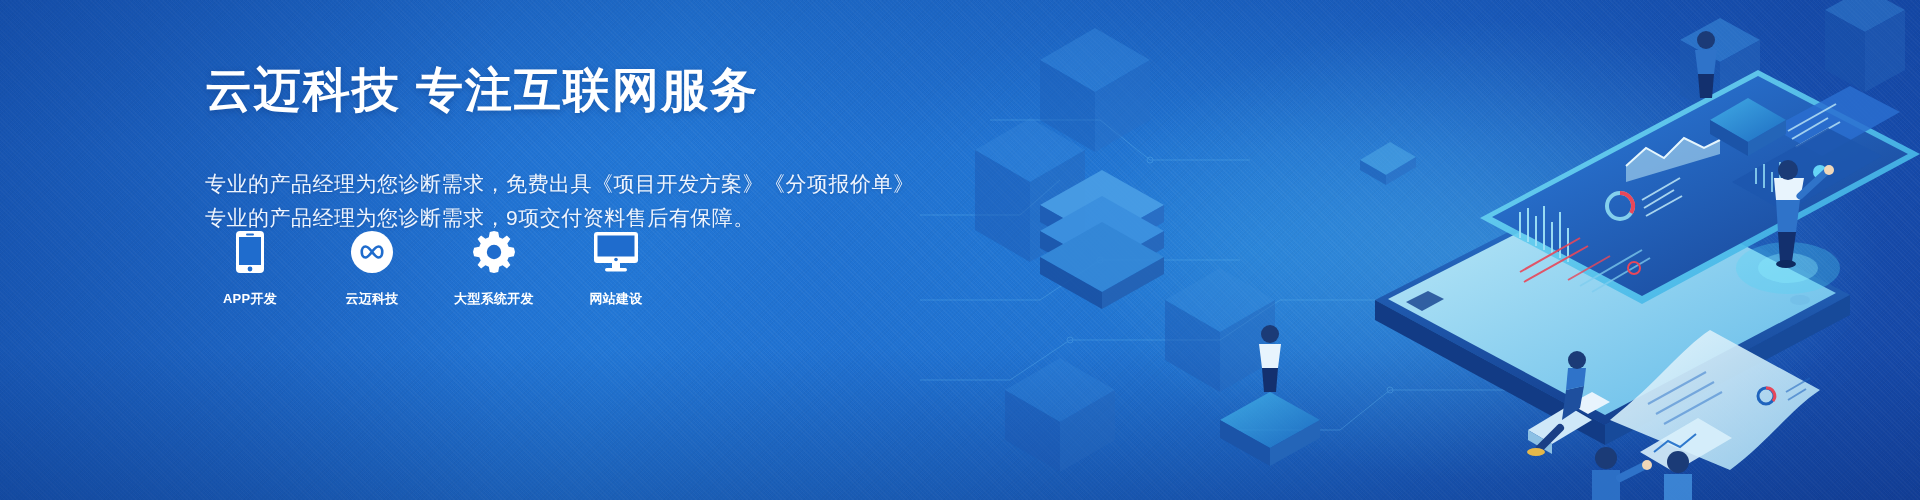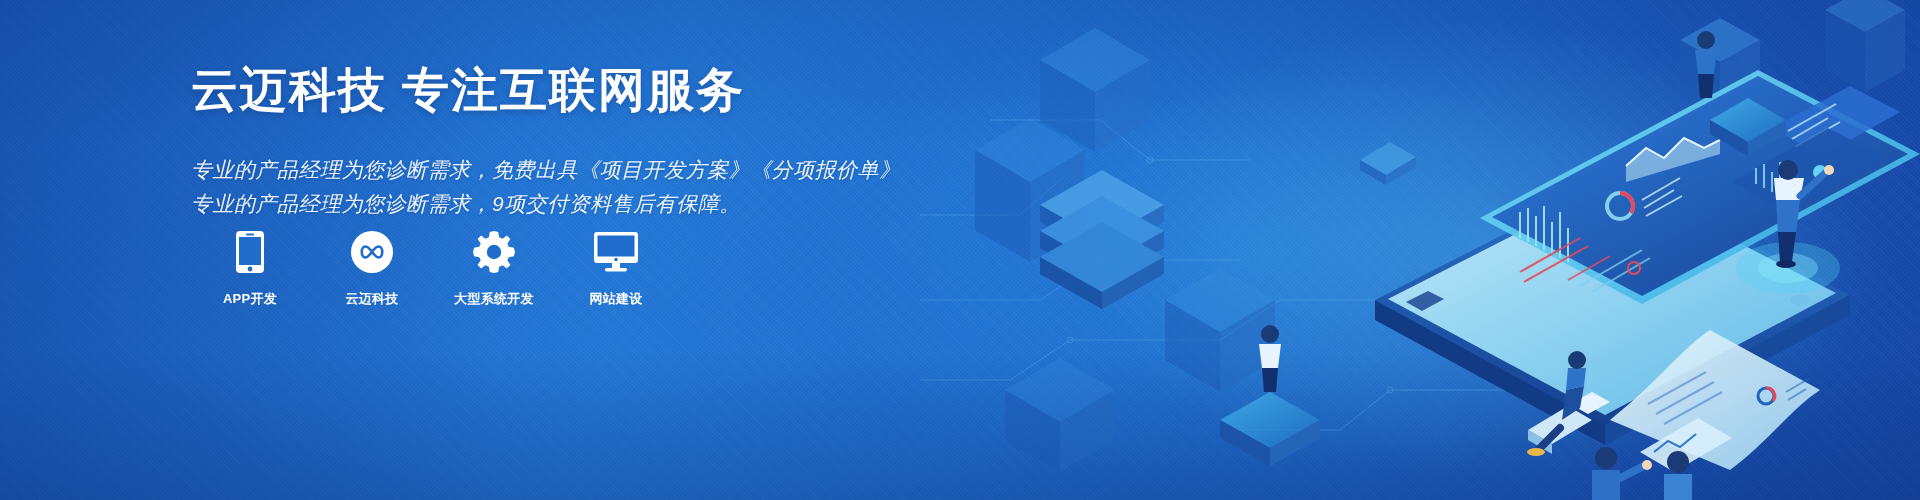--- a/index.html
+++ b/index.html
@@ -31,42 +31,42 @@
     position:absolute; inset:0;
     background:
       linear-gradient(to right, rgba(10,50,130,0.30) 0%, rgba(10,50,130,0) 26%),
       linear-gradient(to bottom, rgba(12,55,140,0.22) 0%, rgba(12,55,140,0) 30%, rgba(12,45,120,0) 70%, rgba(10,40,110,0.30) 100%);
     pointer-events:none;
   }
 
   
   #copy {
     position:absolute;
-    left:191px; top:62px;
+    left:205px; top:62px;
     width:700px;
     z-index:6;
   }
   #headline {
     font-size:47px;
     font-weight:bold;
     color:#ffffff;
     letter-spacing:2px;
     line-height:1.18;
     white-space:nowrap;
     text-shadow:0 2px 6px rgba(8,40,100,0.30);
   }
   .sub-line {
     font-size:21px;
     color:#eef4fd;
     line-height:1.62;
     letter-spacing:0.5px;
     white-space:nowrap;
     text-shadow:0 1px 3px rgba(8,40,100,0.25);
   }
-  #subtitle { margin-top:36px;font-style:italic; }
+  #subtitle { margin-top:50px; }
 
   
   #services {
     position:absolute;
     left:213px; top:230px;
     display:flex;
     align-items:flex-end;
     gap:48px;
     z-index:6;
   }

